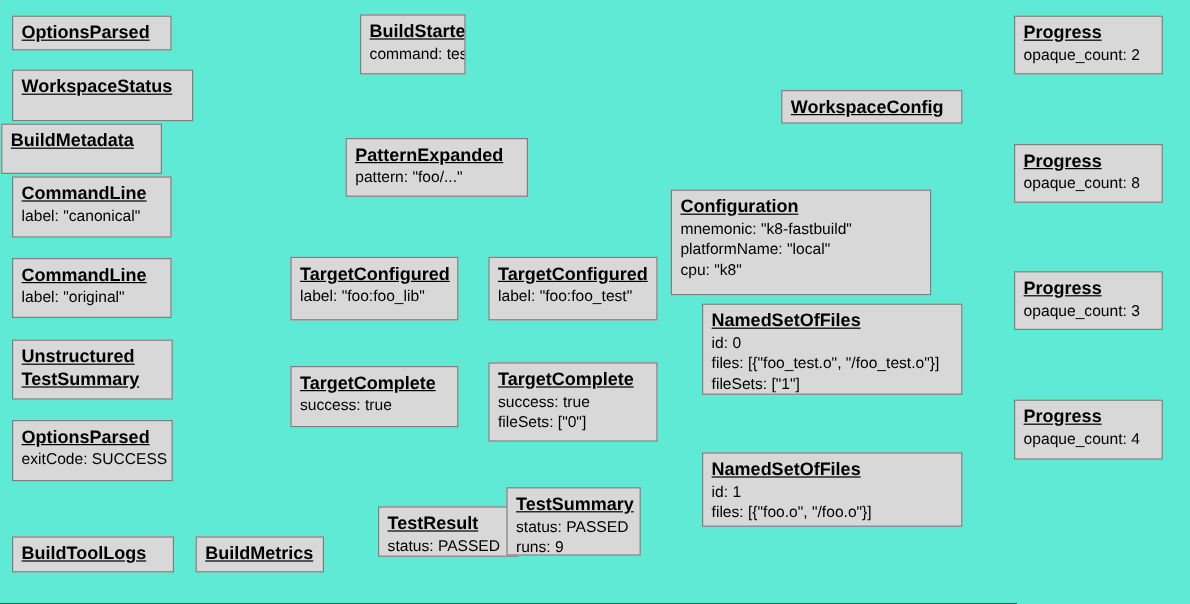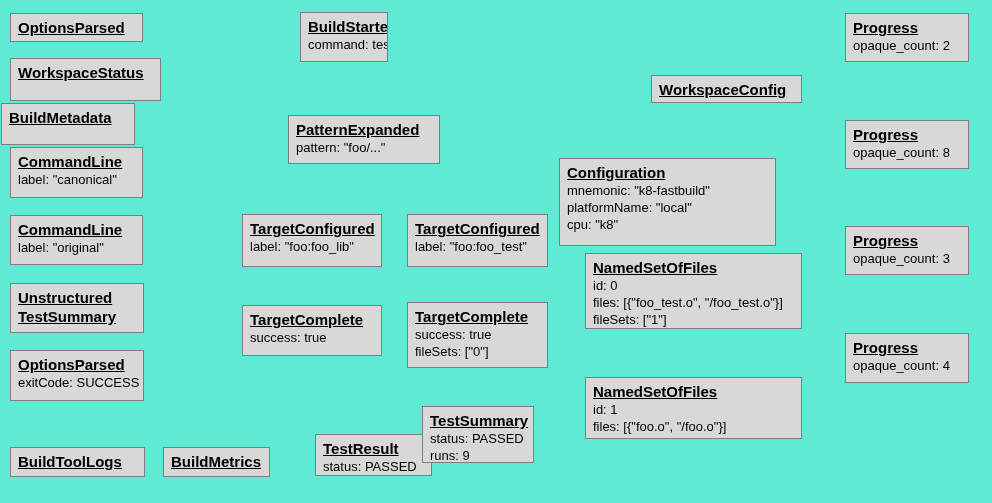--- a/index.html
+++ b/index.html
@@ -106,21 +106,21 @@
     <div class="box-title">TargetComplete</div>
     <div class="box-line">success: true</div>
   </div>
 
   <div class="box" style="left:407px;top:302px;width:141px;height:66px">
     <div class="box-title">TargetComplete</div>
     <div class="box-line">success: true</div>
     <div class="box-line">fileSets: ["0"]</div>
   </div>
 
-  <div class="box" style="left:315px;top:434px;width:117px;height:42px">
+  <div class="box" style="left:315px;top:422px;width:117px;height:42px">
     <div class="box-title">TestResult</div>
     <div class="box-line">status: PASSED</div>
   </div>
 
   <div class="box" style="left:422px;top:406px;width:112px;height:57px">
     <div class="box-title">TestSummary</div>
     <div class="box-line">status: PASSED</div>
     <div class="box-line">runs: 9</div>
   </div>
 

